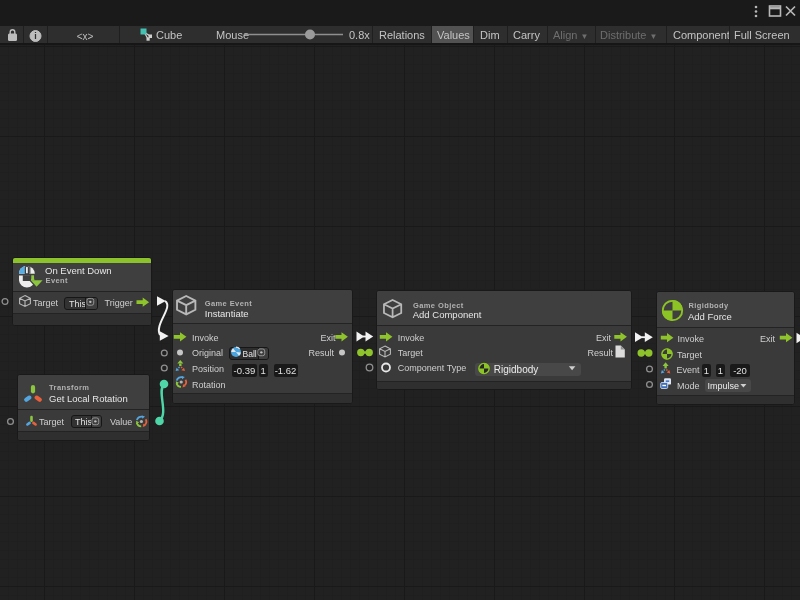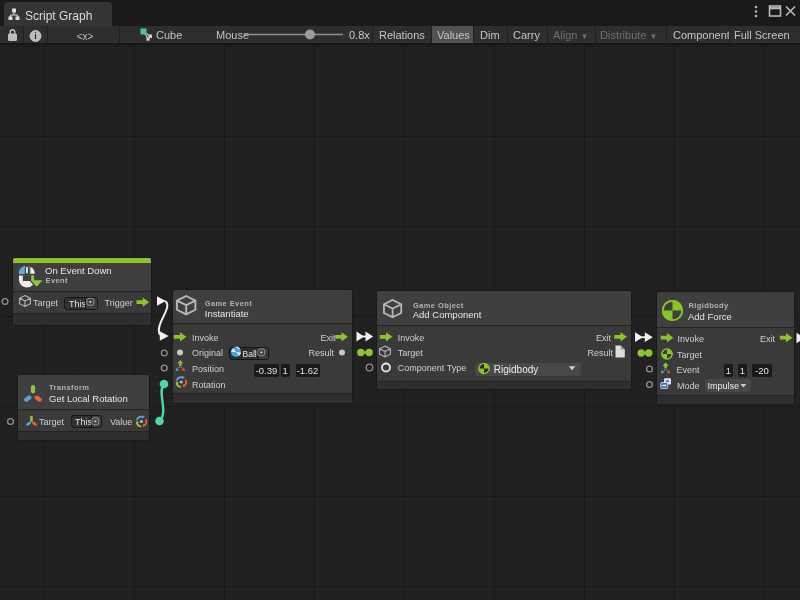--- a/index.html
+++ b/index.html
@@ -39,46 +39,35 @@
 .node { position:absolute; background:#3a3a3a; border:1px solid #191919; border-radius:3px; }
 .nhead { position:absolute; left:0; top:0; right:0; background:#3f3f3f;
   border-bottom:1px solid #232323; border-radius:2px 2px 0 0; }
 .nfoot { position:absolute; left:0; right:0; bottom:0; background:#2f2f2f;
   border-top:1px solid #232323; border-radius:0 0 2px 2px; }
 .title { position:absolute; color:#e6e6e6; font-size:9.5px; white-space:nowrap; }
 .stitle { position:absolute; color:#b2b2b2; font-size:7.5px; letter-spacing:0.4px;
   font-weight:bold; white-space:nowrap;text-align:center; }
 .rlbl { position:absolute; color:#cfcfcf; font-size:9px; white-space:nowrap; }
 .vbox { position:absolute; background:#191919; border-radius:2px; color:#e0e0e0;
-  font-size:9.5px; text-align:center; height:13px; line-height:13px;margin-left:22px; }
+  font-size:9.5px; text-align:center; height:13px; line-height:13px; }
 .pill { position:absolute; background:#323232; border:1.5px solid #161616; border-radius:3px;
   height:13px; color:#e3e3e3; font-size:9px;text-align:right; }
 .pickpart { position:absolute; right:0; top:0; bottom:0; width:12px; background:#3e3e3e;
   border-left:1px solid #161616; border-radius:0 2px 2px 0; }
 .drop { position:absolute; background:#484848; border-radius:3px; height:13px;
   color:#ececec; font-size:10px; }
 svg { display:block; }
 #overlay { position:absolute; left:0; top:0; width:800px; height:600px; pointer-events:none; }
 </style>
 </head>
 <body>
 <div id="stage">
 
   <div id="titlebar">
-    <div id="tab">
-      <svg style="position:absolute;left:3.5px;top:5.5px" width="12" height="12" viewBox="0 0 12 12">
-        <g stroke="#dcdcdc" stroke-width="1" fill="none">
-          <path d="M6 4 V7 M2.5 7 H9.5 M2.5 7 V9 M9.5 7 V9"></path>
-        </g>
-        <rect x="4" y="0.5" width="4" height="4" fill="#dcdcdc"></rect>
-        <rect x="0.5" y="8.5" width="4" height="3.5" fill="#dcdcdc"></rect>
-        <rect x="7.5" y="8.5" width="4" height="3.5" fill="#dcdcdc"></rect>
-      </svg>
-      <span>Script Graph</span>
-    </div>
     <svg class="winbtn" style="left:750px" width="50" height="26" viewBox="0 0 50 26">
       <g fill="#b8b8b8">
         <circle cx="6" cy="7" r="1.3"></circle>
           <circle cx="6" cy="11.5" r="1.3"></circle>
           <circle cx="6" cy="16" r="1.3"></circle>
       </g>
       <g stroke="#b8b8b8" fill="none">
         <rect x="19.5" y="6" width="11" height="10" stroke-width="1.6"></rect>
         <line x1="19.5" y1="8.2" x2="30.5" y2="8.2" stroke-width="2.2"></line>
         <path d="M36 6.5 L45 15.5 M45 6.5 L36 15.5" stroke-width="1.7"></path>

